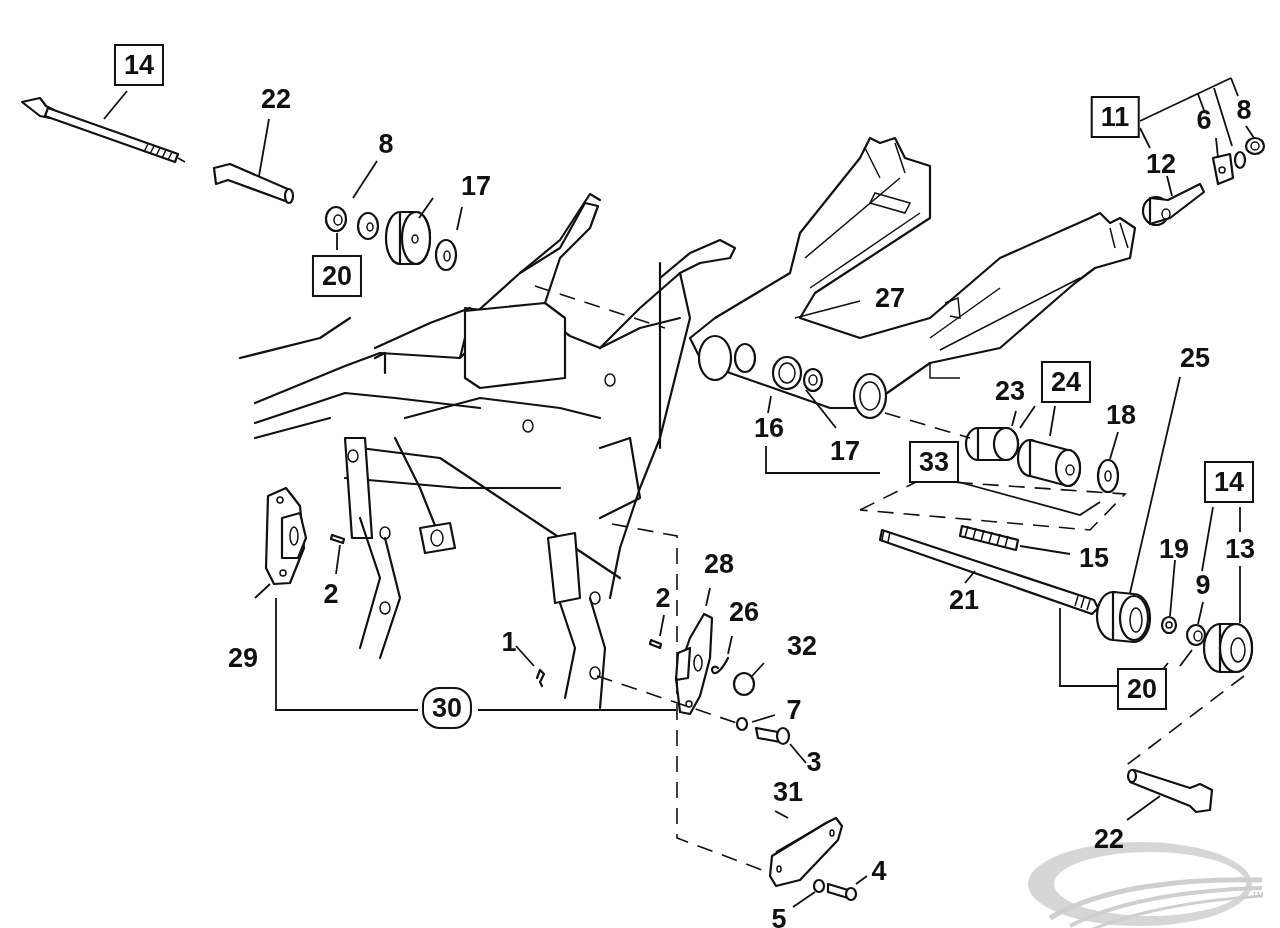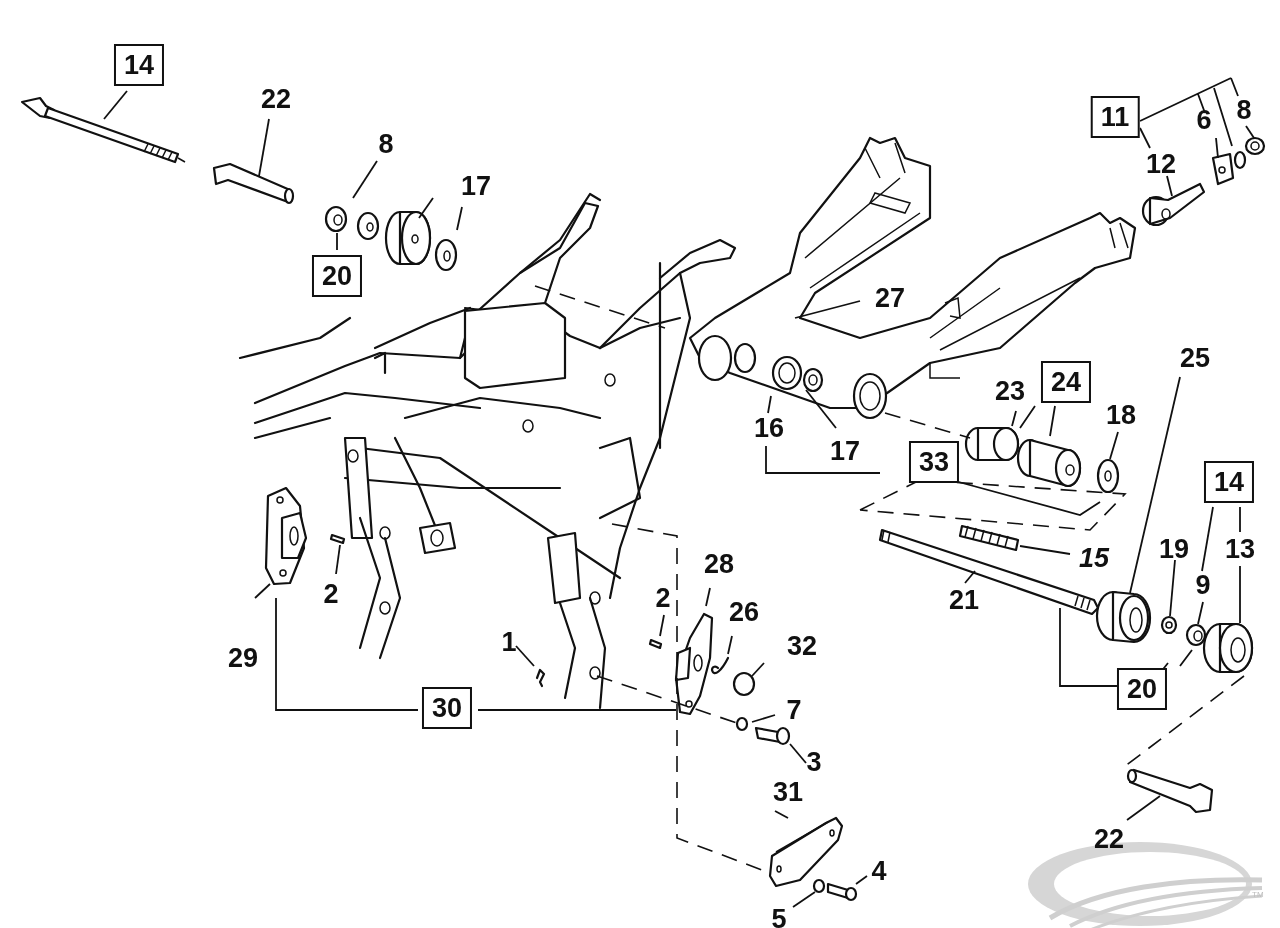--- a/index.html
+++ b/index.html
@@ -308,34 +308,34 @@
 <div class="callout" style="left:1161px;top:146px;">12</div>
 <div class="callout" style="left:890px;top:280px;">27</div>
 <div class="callout" style="left:1195px;top:340px;">25</div>
 <div class="callout" style="left:1010px;top:373px;">23</div>
 <div class="callout boxed" style="left:1066px;top:364px;">24</div>
 <div class="callout" style="left:1121px;top:397px;">18</div>
 <div class="callout" style="left:769px;top:410px;">16</div>
 <div class="callout" style="left:845px;top:433px;">17</div>
 <div class="callout boxed" style="left:901px;top:444px;margin-left:33px;">33</div>
 <div class="callout boxed" style="left:1229px;top:464px;">14</div>
-<div class="callout" style="left:1094px;top:540px;font-style:italic;">15</div>
+<div class="callout" style="left:1094px;top:540px;">15</div>
 <div class="callout" style="left:1174px;top:531px;">19</div>
 <div class="callout" style="left:1240px;top:531px;">13</div>
 <div class="callout" style="left:1203px;top:567px;">9</div>
 <div class="callout" style="left:964px;top:582px;">21</div>
 <div class="callout boxed" style="left:1142px;top:671px;">20</div>
 <div class="callout" style="left:719px;top:546px;">28</div>
 <div class="callout" style="left:744px;top:594px;text-align:center;">26</div>
 <div class="callout" style="left:784px;top:628px;margin-left:18px;">32</div>
 <div class="callout" style="left:331px;top:576px;">2</div>
 <div class="callout" style="left:663px;top:580px;">2</div>
 <div class="callout" style="left:243px;top:600px;margin-top:40px;">29</div>
 <div class="callout" style="left:509px;top:624px;">1</div>
-<div class="callout boxed" style="left:447px;top:690px;">30</div>
+<div class="callout boxed" style="left:447px;top:690px;border-radius:18px;">30</div>
 <div class="callout" style="left:794px;top:692px;">7</div>
 <div class="callout" style="left:814px;top:744px;">3</div>
 <div class="callout" style="left:767px;top:774px;margin-left:21px;">31</div>
 <div class="callout" style="left:879px;top:853px;">4</div>
 <div class="callout" style="left:779px;top:901px;">5</div>
 <div class="callout" style="left:1109px;top:821px;">22</div>
 
 <div class="tm">TM</div>
 
 </div>

